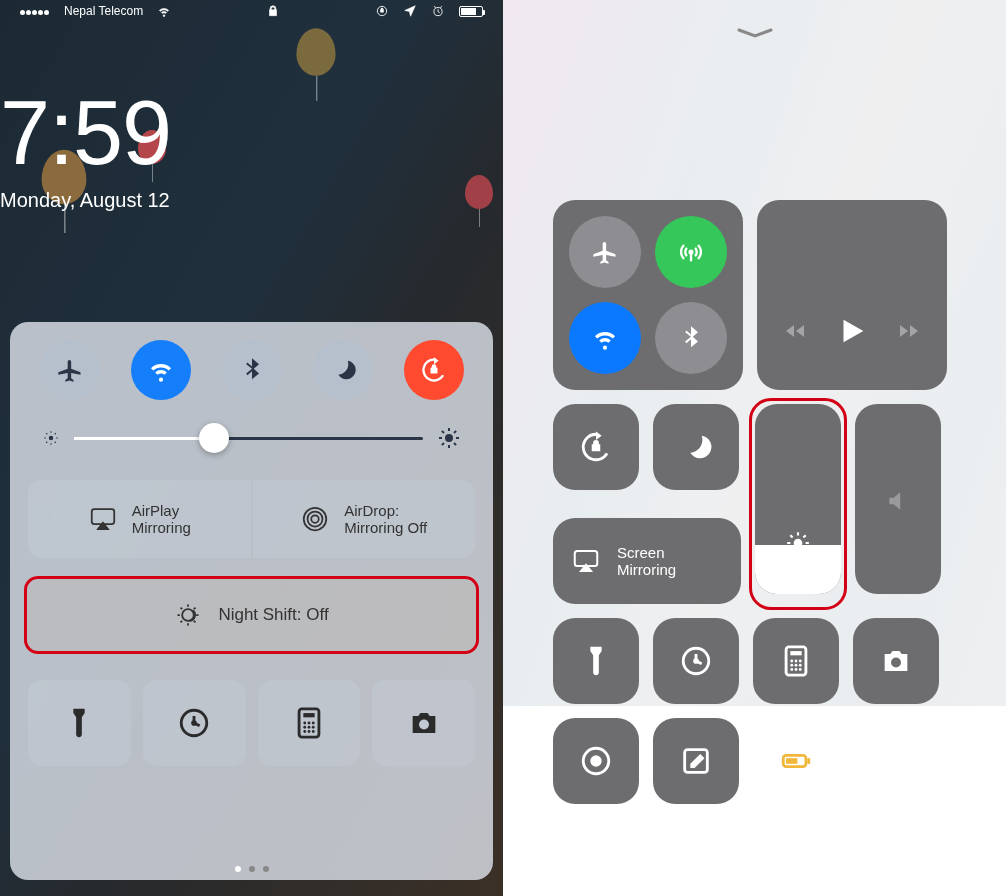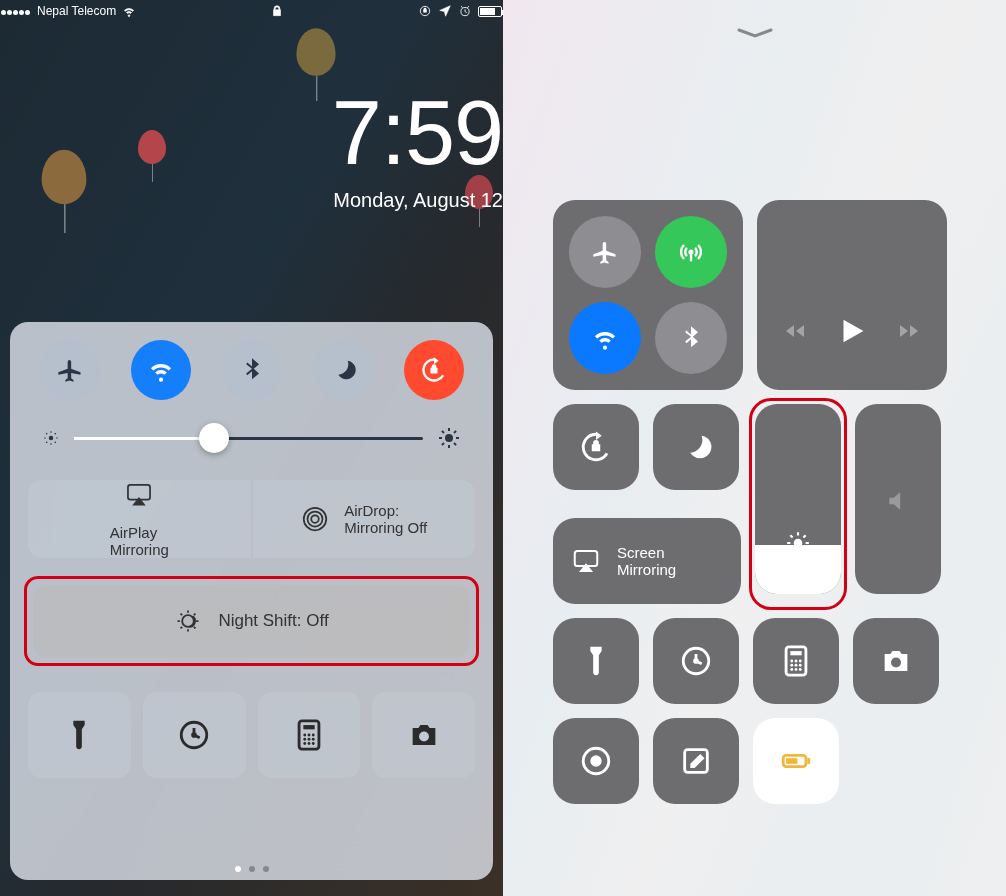--- a/index.html
+++ b/index.html
@@ -13,28 +13,28 @@
     linear-gradient(rgba(0,0,0,0.55), rgba(0,0,0,0.55)),
     linear-gradient(120deg,#3f5c72 0%,#456a86 40%,#545b63 60%,#836b55 100%);
   overflow: hidden;
 }
 .balloon { position:absolute; width:28px; height:34px; border-radius:50% 50% 50% 50%/55% 55% 45% 45%; }
 .balloon::after { content:""; position:absolute; left:50%; top:100%; width:1px; height:18px; background:rgba(255,255,255,.4); }
 .bal1 { left:50px;  top:160px; background:#8b6a3d; transform:scale(1.6); }
 .bal2 { left:138px; top:130px; background:#b4454a; }
 .bal3 { left:465px; top:175px; background:#a14046; }
 .bal4 { left:302px; top:35px;  background:#7a6a3d; transform:scale(1.4); }
-.status-bar { position:absolute; top:0; left:0; right:0; height:22px; display:flex; align-items:center; gap:6px; padding:0 1px; color:#fff; font-size:12px; font-weight:500; }
+.status-bar { position:absolute; top:0; left:0; right:0; height:22px; display:flex; align-items:center; gap:14px; padding:0 20px; color:#fff; font-size:12px; font-weight:500; }
 .dots span{ display:inline-block;width:5px;height:5px;border-radius:50%;background:#fff;margin-right:1px; }
 .spacer { flex:1; }
 .stat-ico { width:14px; height:14px; fill:#fff; stroke:#fff; }
 .batt { width:24px; height:11px; border:1px solid #fff; border-radius:2px; position:relative; }
 .batt::before { content:""; position:absolute; left:1px; top:1px; bottom:1px; width:70%; background:#fff; }
 .batt::after { content:""; position:absolute; right:-3px; top:3px; width:2px; height:5px; background:#fff; border-radius:0 1px 1px 0; }
-.lock-clock { position:absolute; top:82px; width:100%; text-align:right; color:#fff; }
+.lock-clock { position:absolute; top:82px; width:100%; text-align:left; color:#fff; }
 .lock-clock .time { font-size:90px; font-weight:200; letter-spacing:-1px; }
 .lock-clock .date { font-size:20px; font-weight:300; margin-top:4px; }
 
 
 .cc10 {
   position:absolute; left:10px; right:10px; bottom:16px; height:558px;
   background:rgba(220,225,233,0.82); backdrop-filter:blur(20px);
   border-radius:18px; padding:18px 14px 10px;
 }
 .toggle-row { display:flex; justify-content:space-around; margin-bottom:26px; }
@@ -53,47 +53,47 @@
 
 .slider { display:flex; align-items:center; gap:14px; margin:6px 18px 30px; }
 .slider .track { flex:1; height:3px; background:#2a3547; border-radius:2px; position:relative; }
 .slider .fill { position:absolute; left:0; top:0; bottom:0; width:40%; background:#fff; }
 .thumb { position:absolute; left:40%; top:50%; transform:translate(-50%,-50%); width:30px; height:30px; border-radius:50%; background:#fff; box-shadow:0 2px 6px rgba(0,0,0,.3); }
 .sun-ico { width:18px; height:18px; }
 
 
 .share-row { display:flex; gap:2px; margin:4px; height:78px; }
 .share-btn { flex:1; display:flex; align-items:center; justify-content:center; gap:14px; background:rgba(195,202,212,.55); border-radius:14px; cursor:pointer; }
-.share-btn:first-child { border-radius:14px 0 0 14px;flex-direction:column; }
+.share-btn:first-child { border-radius:14px 0 0 14px; }
 .share-btn:last-child  { border-radius:0 14px 14px 0; }
 .share-btn svg { width:30px; height:30px; fill:none; stroke:#333; stroke-width:1.4; }
 .share-btn .lbl { font-size:15px; color:#333; line-height:1.15; }
 
 
-.highlight-box { border:3px solid #d30015; border-radius:14px; padding:6px; margin:18px 0 26px; }
+.highlight-box { border:3px solid #d30015; border-radius:14px; margin:18px 0 26px; }
 .nightshift {
   height:72px; width:100%; border-radius:14px;
   display:flex; align-items:center; justify-content:center; gap:16px;
   background:rgba(190,180,175,.35); cursor:pointer;
 }
 .nightshift svg { width:28px; height:28px; fill:none; stroke:#333; stroke-width:1.6; }
 .nightshift .lbl { font-size:17px; color:#333; }
 
 
 .short-row { display:flex; justify-content:space-between; gap:12px; padding:0 4px; }
 .short { flex:1; height:86px; border-radius:14px; background:rgba(195,202,212,.55); display:flex; align-items:center; justify-content:center; cursor:pointer; }
 .short svg { width:34px; height:34px; fill:#2b2b2b; }
 
 .pagedots { position:absolute; bottom:4px; left:0; right:0; text-align:center; }
 .pagedots span{display:inline-block;width:6px;height:6px;border-radius:50%;background:#888;margin:0 4px;}
 .pagedots span.on{background:#fff;}
 
 
 .right-panel {
-  width:503px; height:896px; position:relative;
+  width:503px; height:706px; position:relative;
   background:
     linear-gradient(to right, rgba(240,240,240,.88), rgba(240,240,240,.92)),
     linear-gradient(110deg,#f4a8e8 0%,#a8d6f4 35%,#eaeaf4 55%,#a8d6f4 80%,#d6e8f4 100%);
 }
 .grabber { position:absolute; top:26px; left:50%; transform:translateX(-50%); }
 .grabber svg{ width:40px; height:14px; fill:none; stroke:#888; stroke-width:3; stroke-linecap:round;}
 .cc11 { position:absolute; top:200px; left:50px; right:50px; bottom:40px; }
 .grid-row { display:flex; gap:14px; margin-bottom:14px; }
 
 .card { background:#6d6d70; border-radius:22px; }

